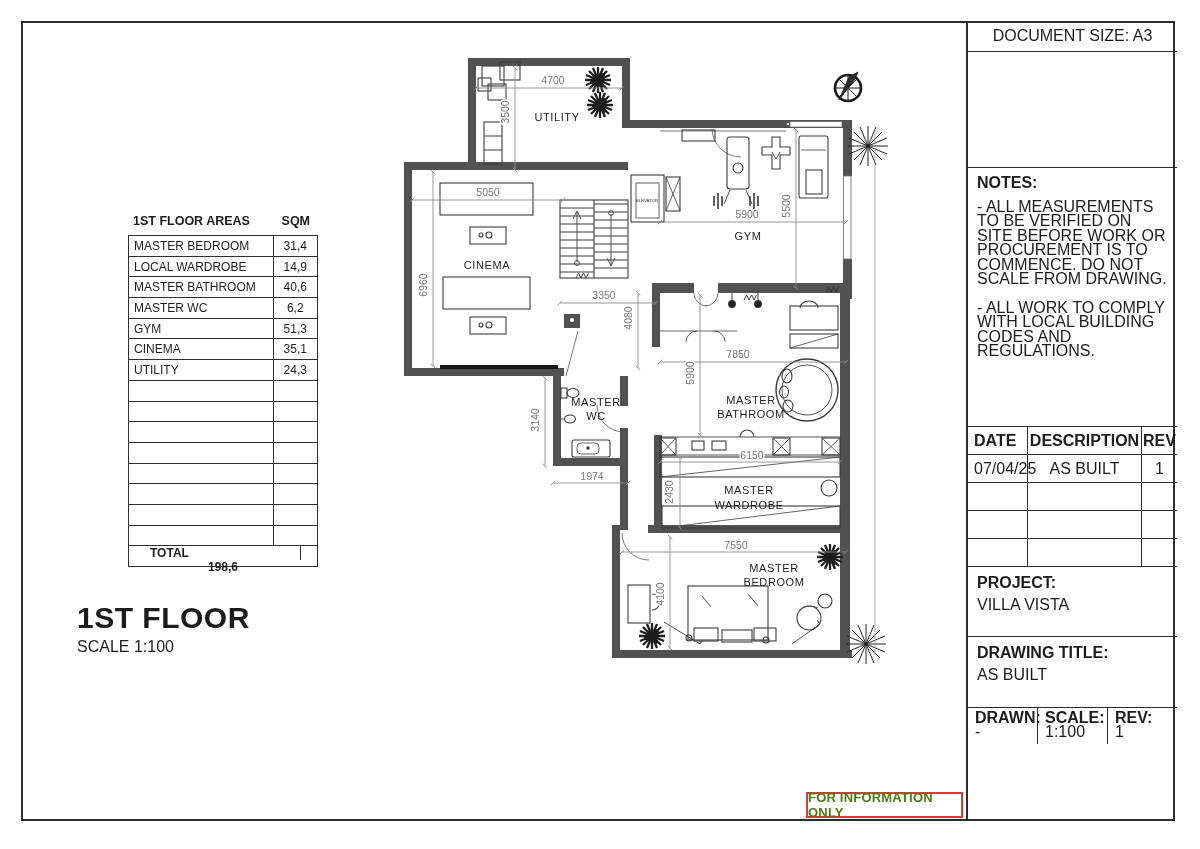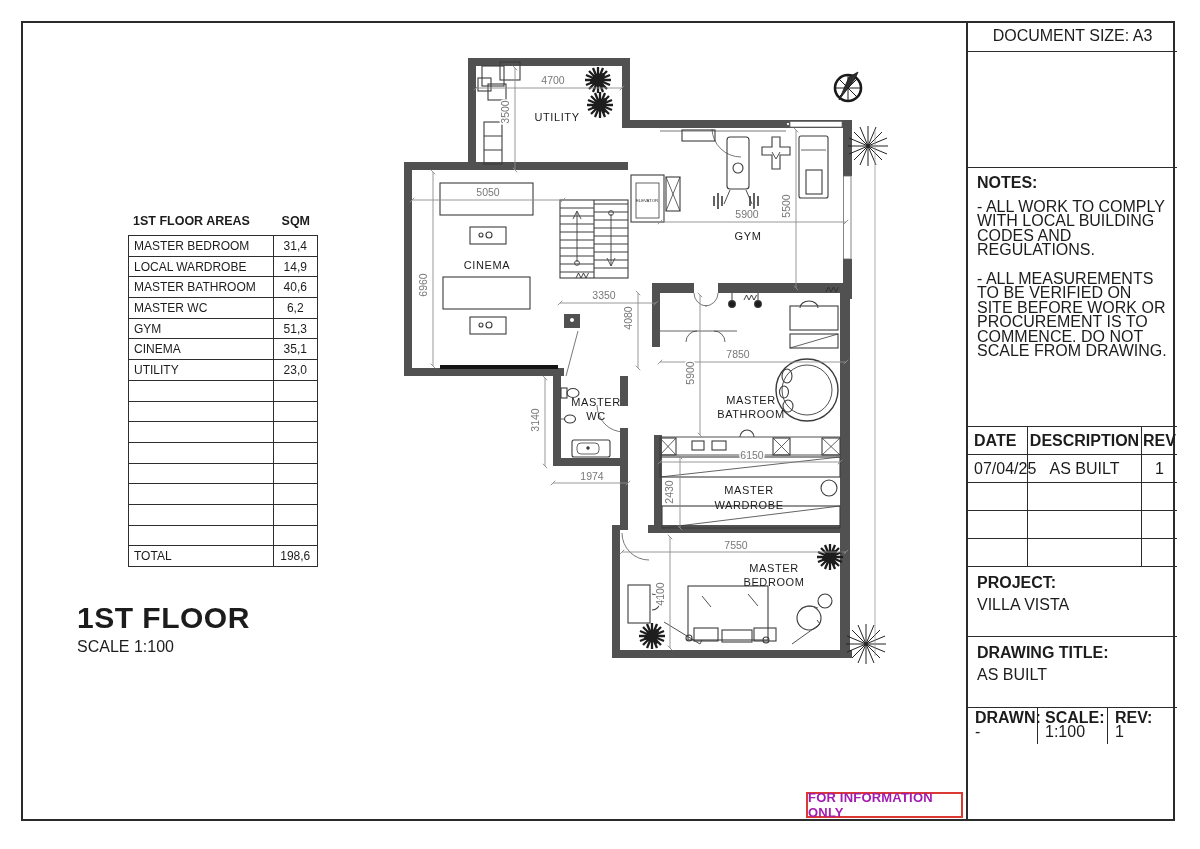--- a/index.html
+++ b/index.html
@@ -36,28 +36,28 @@
   #areas{left:128px;top:214px;width:190px;font-size:12px;}
   #areas .hdr{display:flex;height:21px;font-weight:bold;font-size:12.5px;}
   #areas .hdr .n{width:157px;padding-left:5px;box-sizing:border-box;}
   #areas .hdr .v{width:48px;text-align:center;}
   #areas .body{border:1.4px solid #2e2e2e;}
   #areas .tr{display:flex;height:19.7px;border-bottom:1px solid #2e2e2e;align-items:center;}
   #areas .tr:last-child{border-bottom:none;}
   #areas .td{box-sizing:border-box;}
   #areas .name{width:156px;padding-left:5px;border-right:1px solid #2e2e2e;height:100%;display:flex;align-items:center;}
   #areas .val{width:47px;text-align:center;}
-  #areas .total{font-weight:normal;}
+  #areas .total{font-weight:bold;flex-direction:column;}
   
   #plan-title{left:77px;top:601px;}
   #plan-title .big{font-size:30px;font-weight:bold;letter-spacing:.5px;}
   #plan-title .scale{font-size:16px;margin-top:3px;}
   
   #stamp{left:806px;top:792px;width:157px;height:26px;border:2px solid #da3a31;box-sizing:border-box;
-         color:#a21caf;font-size:13px;font-weight:bold;display:flex;align-items:center;justify-content:center;letter-spacing:.2px;}
+         color:#4d7c0f;font-size:13px;font-weight:bold;display:flex;align-items:center;justify-content:center;letter-spacing:.2px;}
   
   #plan-svg{left:0;top:0;}
   .thin{stroke:#3c3c3c;stroke-width:1.1;fill:none;}
   .thin2{stroke:#555;stroke-width:.8;fill:none;}
   .dimln{stroke:#8c8c8c;stroke-width:.9;fill:none;}
   .dimtxt{font-family:"Liberation Sans",sans-serif;font-size:10.5px;fill:#787878;text-anchor:middle;
           paint-order:stroke;stroke:#fff;stroke-width:3px;stroke-linejoin:round;}
   .roomtxt{font-family:"Liberation Sans",sans-serif;font-size:11px;fill:#1d1d1d;text-anchor:middle;letter-spacing:.6px;}
   .tinytxt{font-family:"Liberation Sans",sans-serif;font-size:4.3px;fill:#1d1d1d;text-anchor:middle;}
 </style>
@@ -344,21 +344,21 @@
       <div class="tr">
           <div class="td name">GYM</div>
           <div class="td val">51,3</div>
         </div>
       <div class="tr">
           <div class="td name">CINEMA</div>
           <div class="td val">35,1</div>
         </div>
       <div class="tr">
           <div class="td name">UTILITY</div>
-          <div class="td val">23,0</div>
+          <div class="td val">24,3</div>
         </div>
       <div class="tr">
           <div class="td name"></div>
           <div class="td val"></div>
         </div>
       <div class="tr">
           <div class="td name"></div>
           <div class="td val"></div>
         </div>
       <div class="tr">
@@ -401,22 +401,22 @@
     <span>FOR INFORMATION ONLY</span>
   </div>
 
   <div id="titleblock" class="abs">
     <div id="tb-docsize" class="tb-sec">
       <span>DOCUMENT SIZE: A3</span>
     </div>
     <div id="tb-logo" class="tb-sec"></div>
     <div id="tb-notes" class="tb-sec">
       <div class="lbl">NOTES:</div>
+      <p>- ALL MEASUREMENTS TO BE VERIFIED ON SITE BEFORE WORK OR PROCUREMENT IS TO COMMENCE. DO NOT SCALE FROM DRAWING.</p>
       <p>- ALL WORK TO COMPLY WITH LOCAL BUILDING CODES AND REGULATIONS.</p>
-      <p>- ALL MEASUREMENTS TO BE VERIFIED ON SITE BEFORE WORK OR PROCUREMENT IS TO COMMENCE. DO NOT SCALE FROM DRAWING.</p>
     </div>
     <div class="revtable">
       <div class="c hd date">DATE</div>
       <div class="c hd">DESCRIPTION</div>
       <div class="c hd">REV</div>
       <div class="c date">07/04/25</div>
       <div class="c">AS BUILT</div>
       <div class="c">1</div>
       <div class="c date"></div>
         <div class="c"></div>

